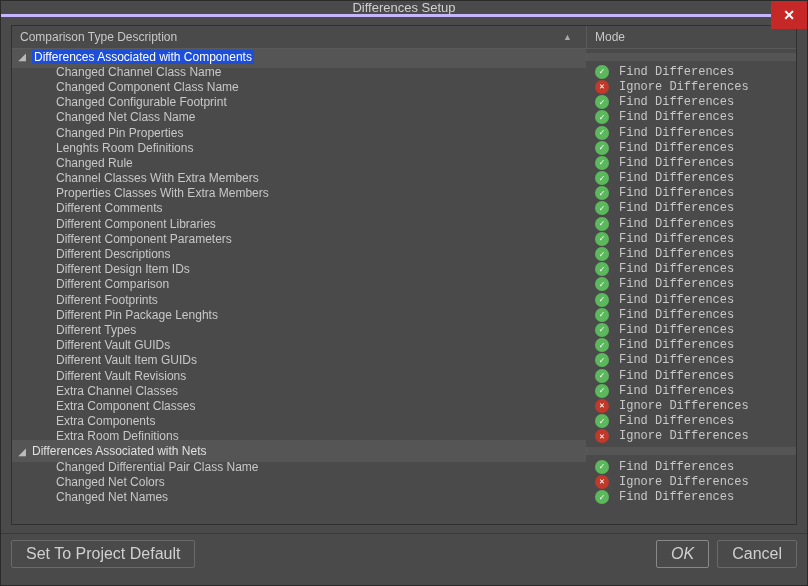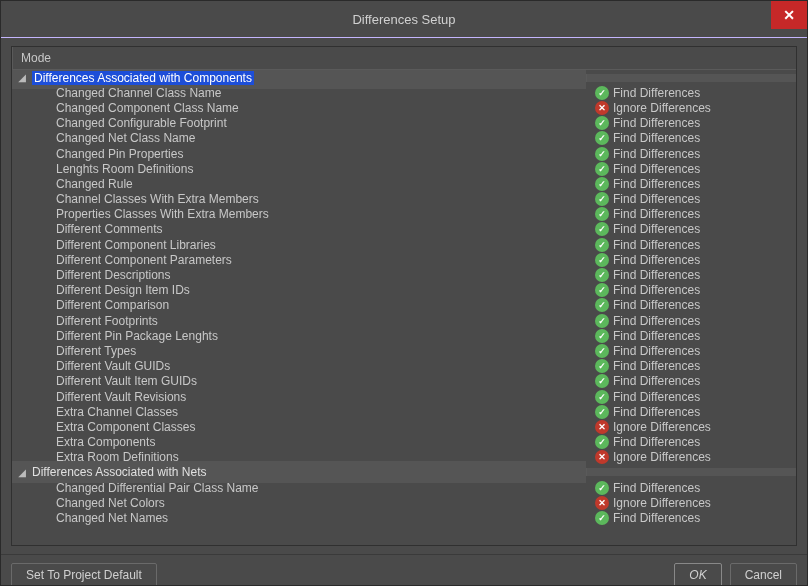--- a/index.html
+++ b/index.html
@@ -7,27 +7,27 @@
     width: 808px;
     height: 586px;
     background: #4a4a4a;
     font-family: "Segoe UI", Tahoma, sans-serif;
     font-size: 12px;
     color: #c8c8c8;
     overflow: hidden;
     border: 1px solid #2a2a2a;
   }
   .titlebar {
-    height: 37px;
+    height: 16px;
     background: #4a4a4a;
     display: flex;
     align-items: center;
     justify-content: center;
     position: relative;
-    border-bottom: 1px solid #c4b5fd;
+    border-bottom: 3px solid #c4b5fd;
     text-align: right;
   }
   .titlebar-title { color: #d0d0d0; font-size: 13px; }
   .close-btn {
     position: absolute; right: 0; top: 0;
     width: 36px; height: 28px;
     background: #c62828;
     display: flex; align-items: center; justify-content: center;
     color: #fff; font-weight: bold; font-size: 14px; cursor: pointer;
   }
@@ -62,40 +62,40 @@
     background: #555; color: #e0e0e0;
     display:flex; align-items:center; gap:4px;
     padding-left: 4px;
   }
   .group-row.selected .col-desc .group-label {
     background: #1d4ed8; color:#fff; padding:0 2px;
   }
   .group-row .col-mode { background:#555; border-left:1px solid #5a5a5a;}
   .tree-toggle { color:#bbb; font-size:10px; width:12px; text-align:center; cursor:pointer;}
   .item-row .col-desc { padding-left: 44px; }
-  .item-row .col-mode { display:flex; align-items:flex-start; gap:4px; border-left:1px solid transparent;}
+  .item-row .col-mode { display:flex; align-items:flex-start; gap:10px; border-left:1px solid transparent;font-family:Liberation Mono, monospace;}
   .icon { width:14px; height:14px; border-radius:50%; display:inline-flex; align-items:center; justify-content:center; font-size:10px; font-weight:bold; color:#fff;}
   .icon.find { background:#5cb85c; }
   .icon.find::after { content:"✓"; font-size:9px;}
   .icon.ignore { background:#c0392b; }
   .icon.ignore::after { content:"✕"; font-size:9px;}
   .footer {
     height: 40px;
     display:flex; align-items:center;
     padding: 0 10px;
     gap:8px;
     background:#4a4a4a;
     border-top:1px solid #3a3a3a;
   }
   .btn {
     background:#4a4a4a;
     border:1px solid #6a6a6a;
     color:#d0d0d0;
     padding: 4px 14px;
-    font-size:12px;
+    font-size:16px;
     cursor:pointer;
     border-radius:2px;
   }
   .btn.primary { border-color:#888;font-style:italic; }
   .spacer { flex:1; }
   .grid-body::-webkit-scrollbar { width:10px; }
   .grid-body::-webkit-scrollbar-track { background:#4a4a4a; }
   .grid-body::-webkit-scrollbar-thumb { background:#777; border-radius:2px; }
 </style>
 </head>
@@ -104,20 +104,24 @@
 <div class="titlebar">
   <span class="titlebar-title">Differences Setup</span>
   <div class="close-btn">
     <span>✕</span>
   </div>
 </div>
 
 <div class="content">
   <div class="grid-wrap">
     <div class="grid-header">
+      <div class="col-desc">
+        <span>Comparison Type Description</span>
+        <span class="sort-arrow">▲</span>
+      </div>
       <div class="col-mode">
         <span>Mode</span>
       </div>
     </div>
     <div class="grid-body" id="grid-body">
         <div class="row group-row selected">
           <div class="col-desc">
             <span class="tree-toggle">◢</span>
             <span class="group-label">Differences Associated with Components</span>
           </div>

